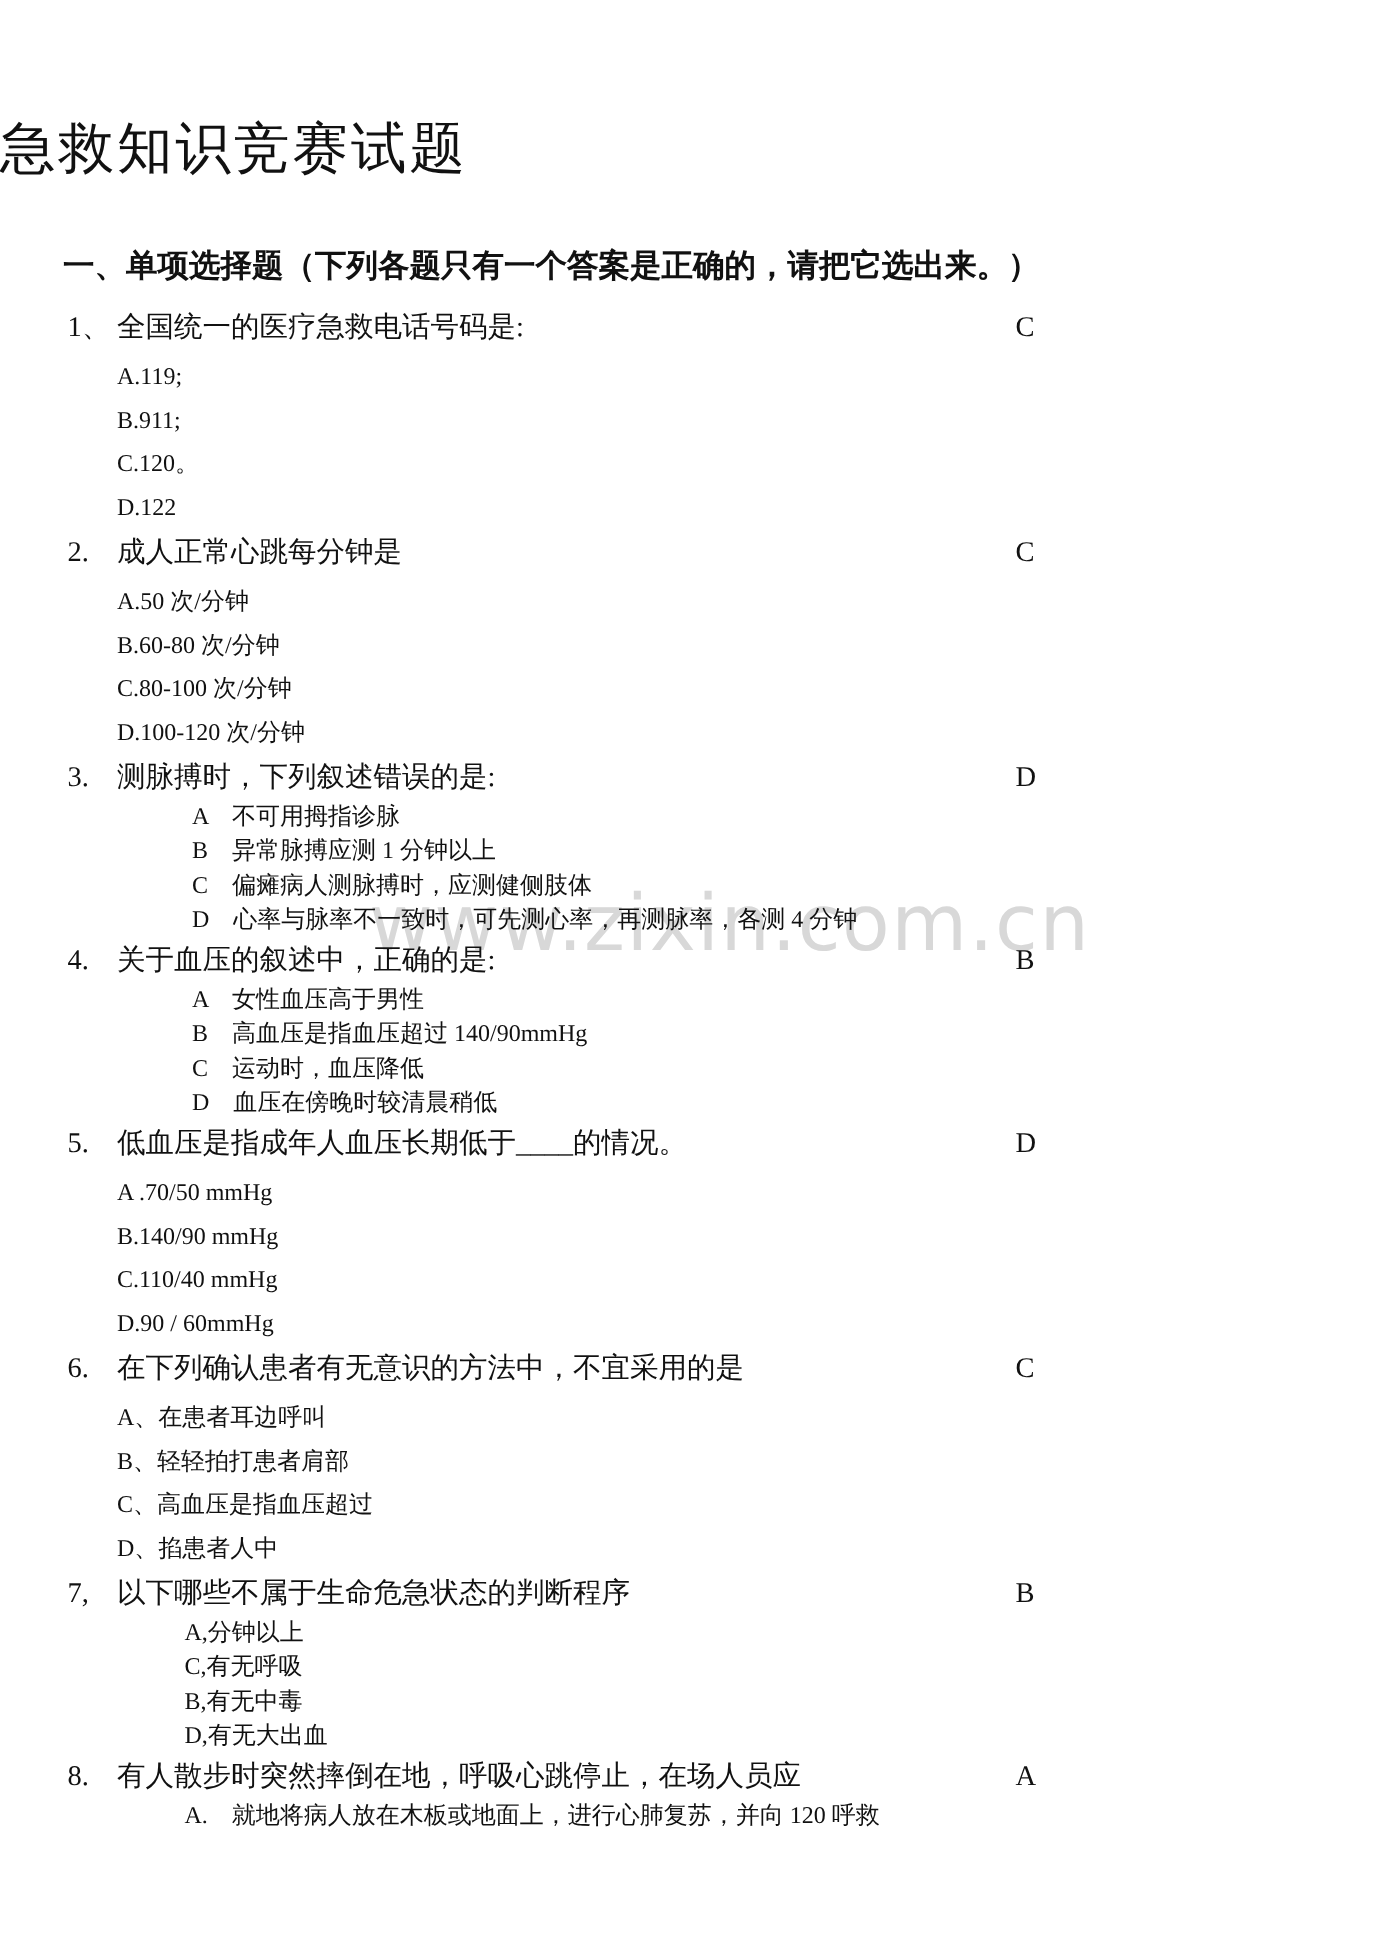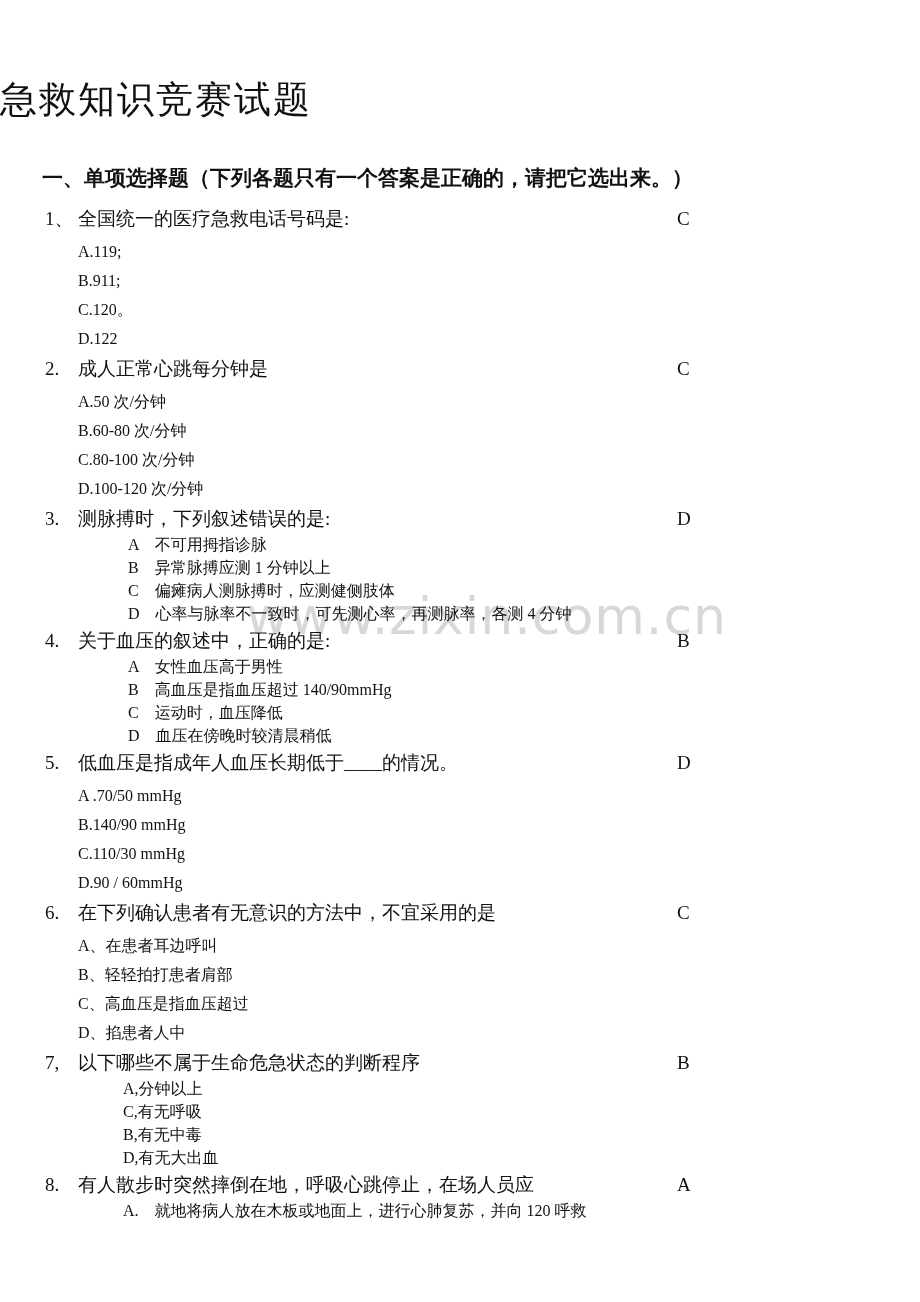--- a/index.html
+++ b/index.html
@@ -116,21 +116,21 @@
           <div class="opt opt-letter">B　高血压是指血压超过 140/90mmHg</div>
           <div class="opt opt-letter">C　运动时，血压降低</div>
           <div class="opt opt-letter">D　血压在傍晚时较清晨稍低</div>
         </div>
       </div>
       <div class="question wide">
         <div class="stem-row"><span class="q-num">5.</span><span class="q-stem">低血压是指成年人血压长期低于____的情况。</span><span class="answer">D</span></div>
         <div class="opts">
           <div class="opt ">A .70/50 mmHg</div>
           <div class="opt ">B.140/90 mmHg</div>
-          <div class="opt ">C.110/30 mmHg</div>
+          <div class="opt ">C.110/40 mmHg</div>
           <div class="opt ">D.90 / 60mmHg</div>
         </div>
       </div>
       <div class="question wide">
         <div class="stem-row"><span class="q-num">6.</span><span class="q-stem">在下列确认患者有无意识的方法中，不宜采用的是</span><span class="answer">C</span></div>
         <div class="opts">
           <div class="opt ">A、在患者耳边呼叫</div>
           <div class="opt ">B、轻轻拍打患者肩部</div>
           <div class="opt ">C、高血压是指血压超过</div>
           <div class="opt ">D、掐患者人中</div>

